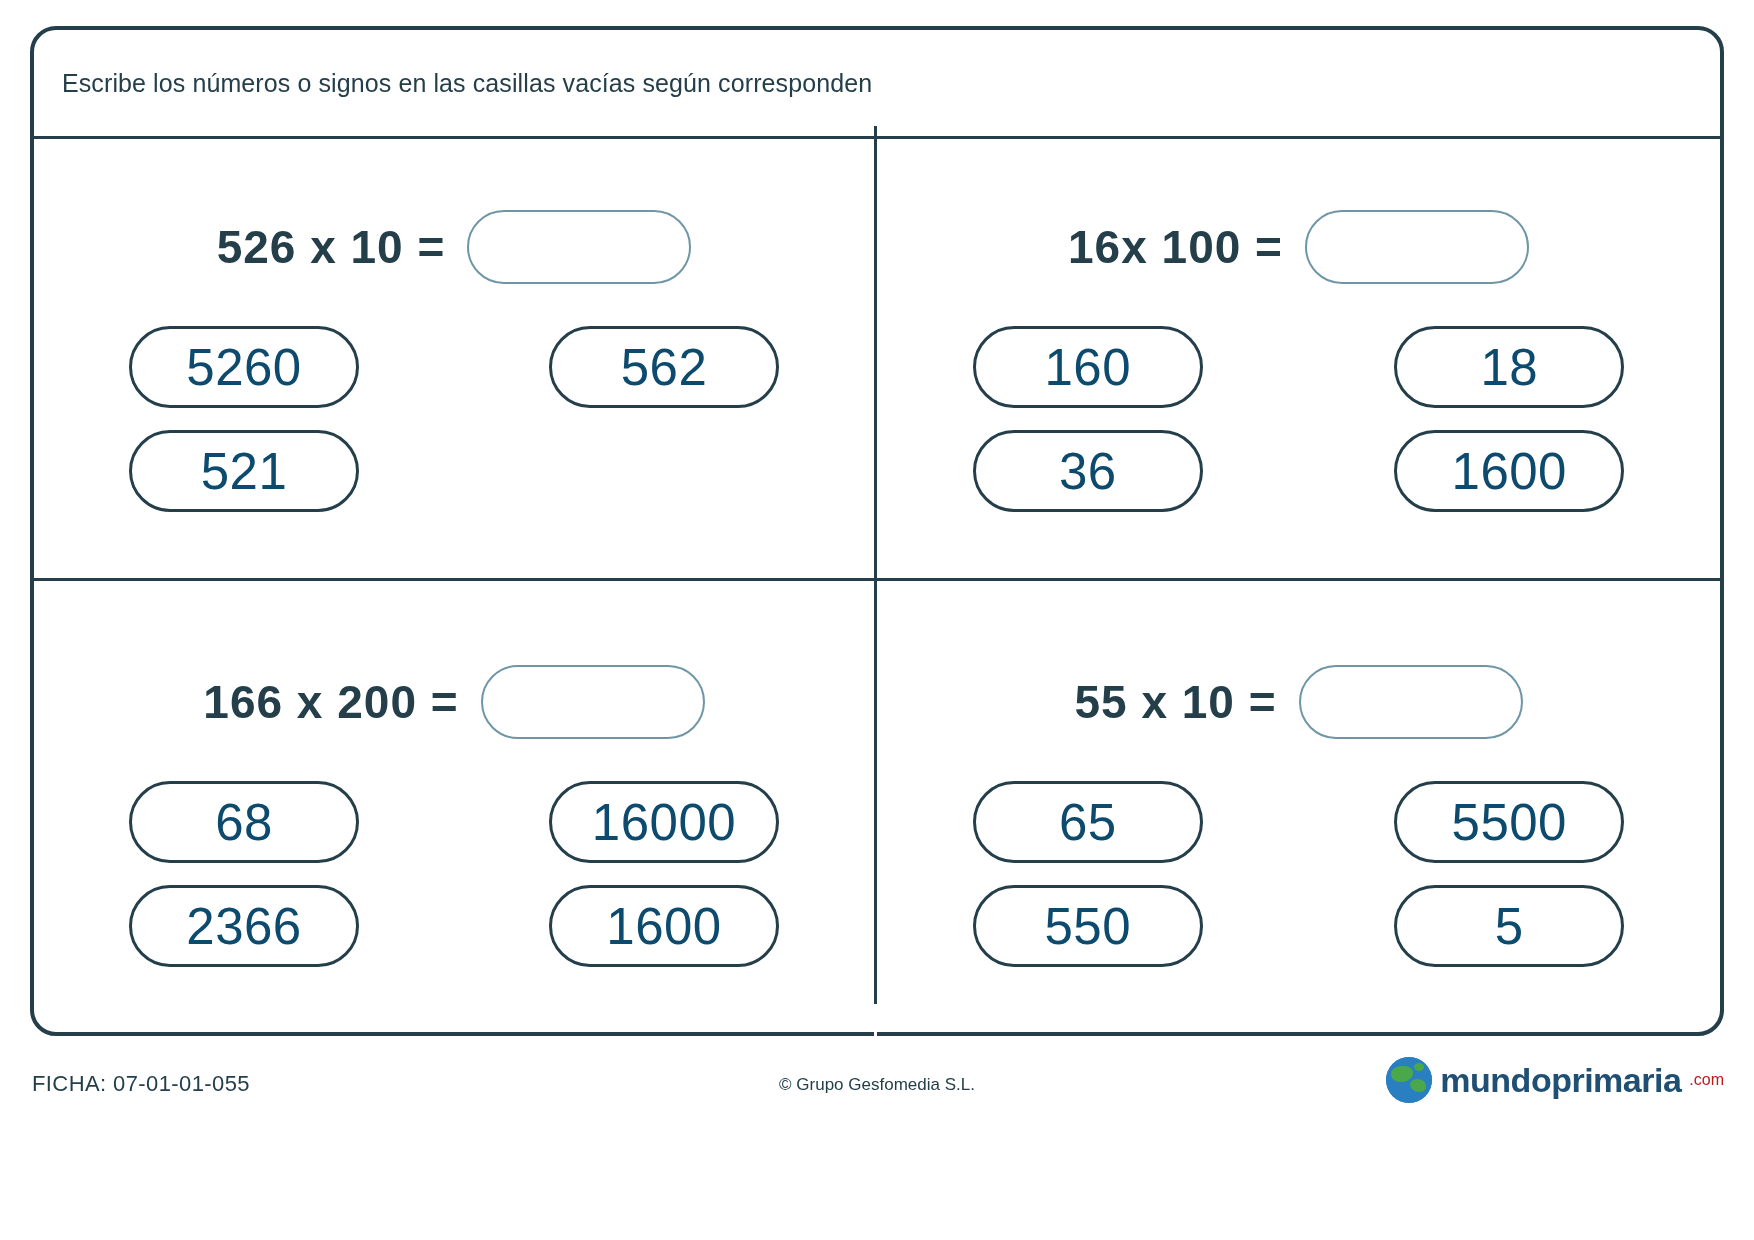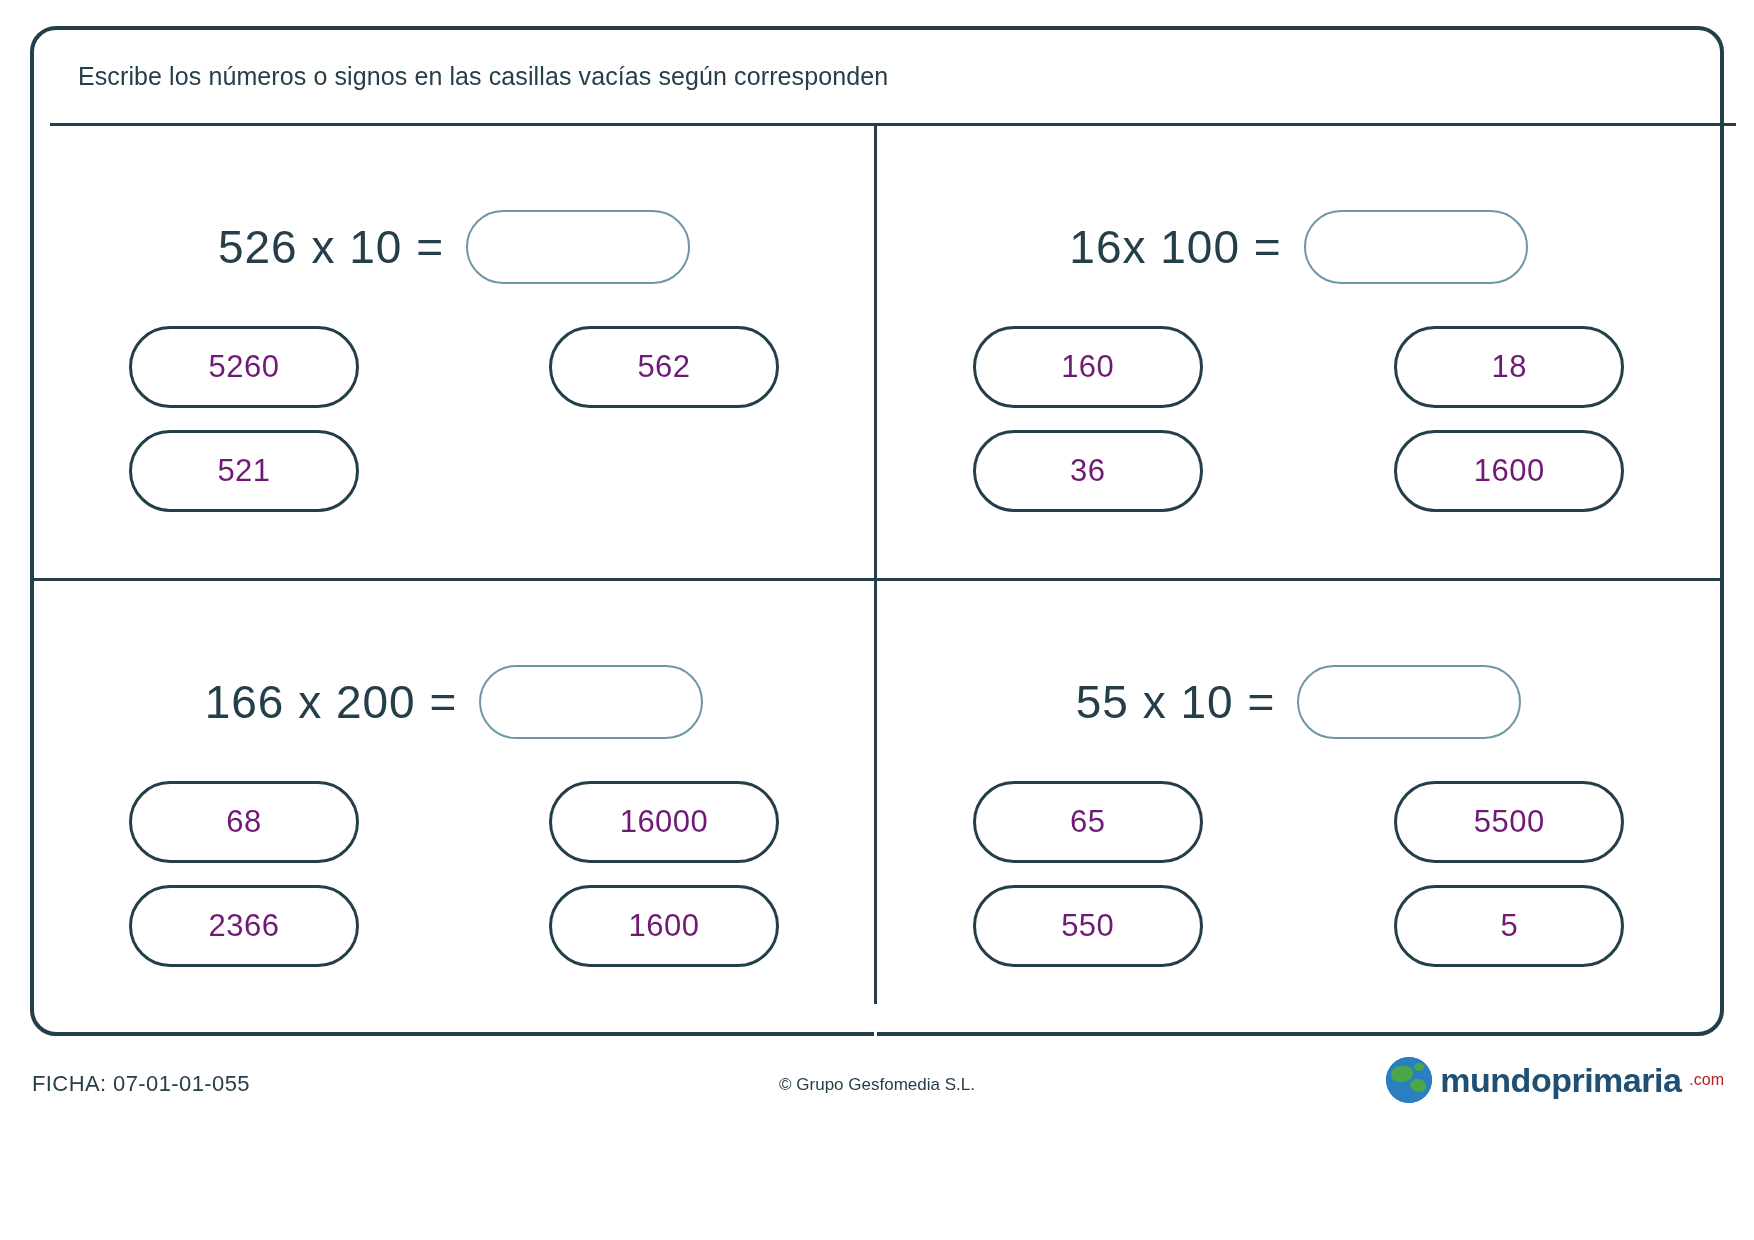--- a/index.html
+++ b/index.html
@@ -28,26 +28,25 @@
     box-sizing: border-box;
     background: #ffffff;
   }
 
   
   #instruction-band {
     position: absolute;
     left: 0;
     top: 0;
     width: 100%;
-    height: 96px;
+    height: 109px;
     box-sizing: border-box;
     border-bottom: 3px solid #243f4a;
     display: flex;
     align-items: center;
-    margin-left: 16px;
   }
   #instruction-text {
     padding-left: 28px;
     font-size: 25px;
     letter-spacing: 0.1px;
     color: #243f4a;
     font-family: "Liberation Sans", sans-serif;
   }
 
   
@@ -93,20 +92,21 @@
     display: flex;
     align-items: center;
     justify-content: center;
   }
   .equation-text {
     font-size: 46px;
     letter-spacing: 1px;
     color: #243f4a;
     white-space: pre;
     font-family: "Liberation Sans", sans-serif;
+    font-weight: bold;
   }
   .answer-box {
     margin-left: 22px;
     width: 224px;
     height: 74px;
     border: 2px solid #6e96a6;
     border-radius: 37px;
     background: #ffffff;
     box-sizing: border-box;
   }
@@ -126,23 +126,23 @@
   .option-pill {
     width: 230px;
     height: 82px;
     border: 3px solid #243f4a;
     border-radius: 41px;
     background: #ffffff;
     box-sizing: border-box;
     display: flex;
     align-items: center;
     justify-content: center;
-    font-size: 31px;
+    font-size: 51px;
     letter-spacing: 0.5px;
-    color: #701a75;
+    color: #0c4a6e;
     font-family: "Liberation Sans", sans-serif;
   }
 
   
   #footer {
     position: absolute;
     left: 30px;
     top: 1055px;
     width: 1694px;
     height: 70px;

